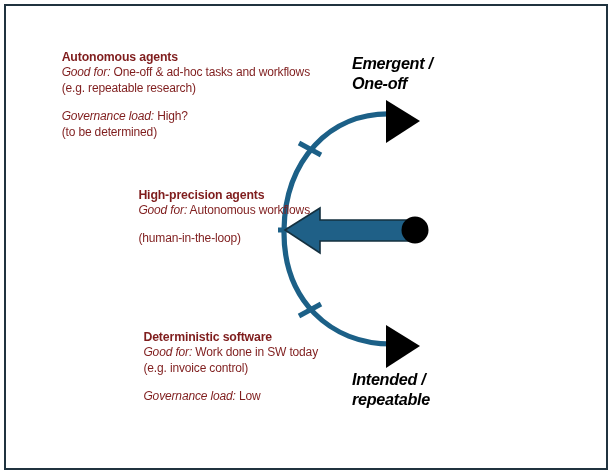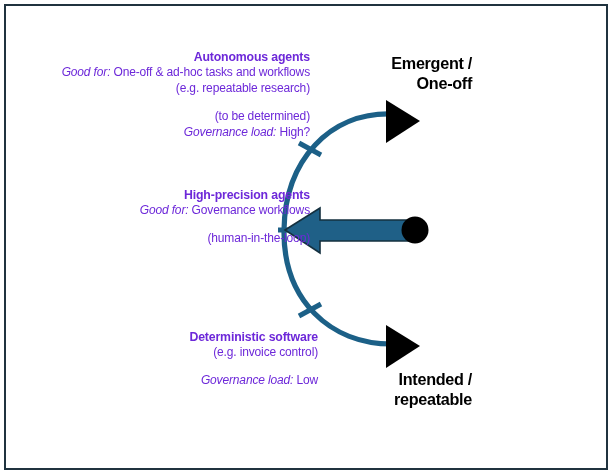--- a/index.html
+++ b/index.html
@@ -23,22 +23,21 @@
     width: 604px;
     height: 466px;
     border: 2px solid #20333f;
     box-sizing: border-box;
     background: #ffffff;
   }
 
   
   .text-block {
     position: absolute;
-    text-align: right;
-    color: #6d28d9;
+    color: #7f1d1d;
     line-height: 1.32;
   }
   .tb-title {
     font-weight: bold;
     font-size: 12.3px;
     letter-spacing: -0.15px;
     white-space: nowrap;
   }
   .tb-line {
     font-size: 12px;
@@ -48,27 +47,28 @@
   .tb-gap { height: 12px; }
   .em { font-style: italic; }
 
   #block-autonomous { right: 302px; top: 49px; }
   #block-highprecision { right: 302px; top: 187px; }
   #block-deterministic { right: 294px; top: 329px; }
 
   
   .pole-label {
     position: absolute;
-    text-align: right;
+    text-align: left;
     font-weight: bold;
     font-size: 16.2px;
     color: #000000;
     line-height: 1.22;
     letter-spacing: -0.3px;
     white-space: nowrap;
+    font-style: italic;
   }
   #label-emergent { left: 352px; top: 54px; width: 120px; }
   #label-intended { left: 352px; top: 370px; width: 120px; }
 
   
   #diagram {
     position: absolute;
     left: 0;
     top: 0;
     width: 612px;
@@ -98,33 +98,34 @@
     <polygon points="285,230 320,208 320,220 410,220 410,241 320,241 320,253" fill="#1f6087" stroke="#14303f" stroke-width="1.6" stroke-linejoin="miter"></polygon>
 
     <circle cx="415" cy="230" r="13.5" fill="#000000"></circle>
   </svg>
 
   <div class="text-block" id="block-autonomous">
     <div class="tb-title">Autonomous agents</div>
     <div class="tb-line"><span class="em">Good for:</span><span> One-off &amp; ad-hoc tasks and workflows</span></div>
     <div class="tb-line">(e.g. repeatable research)</div>
     <div class="tb-gap"></div>
+    <div class="tb-line"><span class="em">Governance load:</span><span> High?</span></div>
     <div class="tb-line">(to be determined)</div>
-    <div class="tb-line"><span class="em">Governance load:</span><span> High?</span></div>
   </div>
 
   <div class="text-block" id="block-highprecision">
     <div class="tb-title">High-precision agents</div>
-    <div class="tb-line"><span class="em">Good for:</span><span> Governance workflows</span></div>
+    <div class="tb-line"><span class="em">Good for:</span><span> Autonomous workflows</span></div>
     <div class="tb-gap"></div>
     <div class="tb-line">(human-in-the-loop)</div>
   </div>
 
   <div class="text-block" id="block-deterministic">
     <div class="tb-title">Deterministic software</div>
+    <div class="tb-line"><span class="em">Good for:</span><span> Work done in SW today</span></div>
     <div class="tb-line">(e.g. invoice control)</div>
     <div class="tb-gap"></div>
     <div class="tb-line"><span class="em">Governance load:</span><span> Low</span></div>
   </div>
 
   <div class="pole-label" id="label-emergent">
     <div>Emergent /</div>
     <div>One-off</div>
   </div>
 

